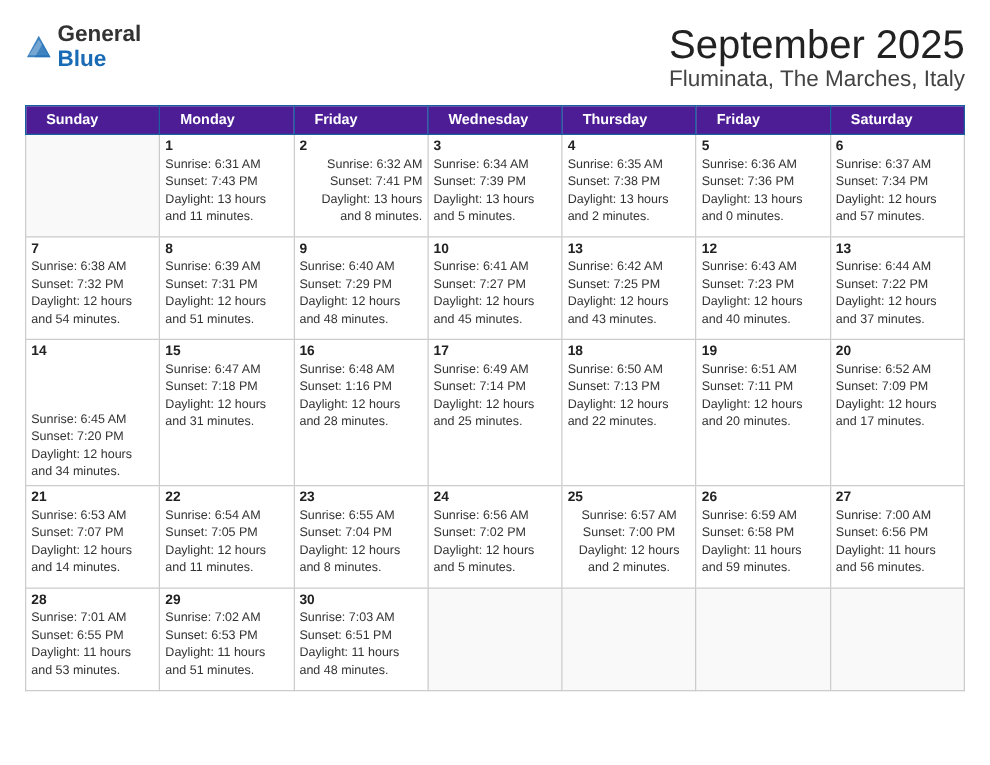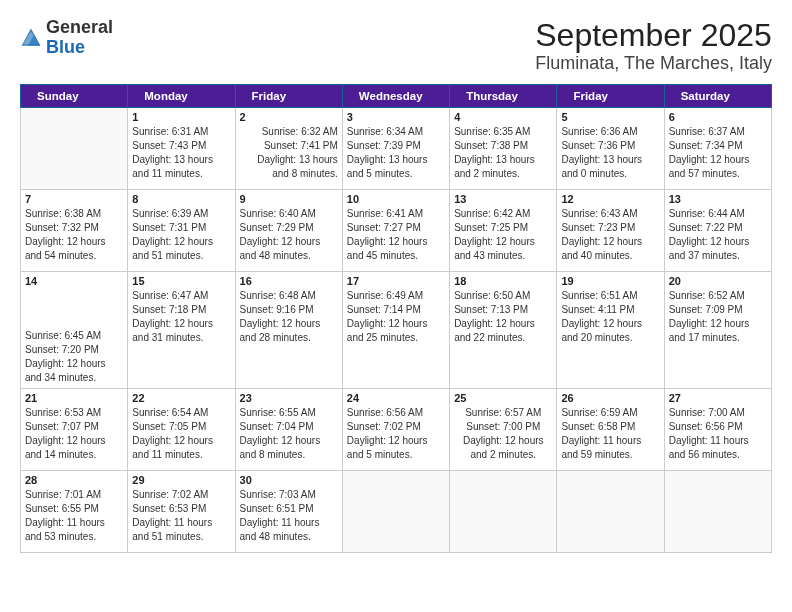--- a/index.html
+++ b/index.html
@@ -239,42 +239,42 @@
           <td>
             <span class="day-num">15</span>
             <div class="day-info" style="white-space: pre-line;">Sunrise: 6:47 AM
 Sunset: 7:18 PM
 Daylight: 12 hours
 and 31 minutes.</div>
           </td>
           <td>
             <span class="day-num">16</span>
             <div class="day-info" style="white-space: pre-line;">Sunrise: 6:48 AM
-Sunset: 9:16 PM
+Sunset: 1:16 PM
 Daylight: 12 hours
 and 28 minutes.</div>
           </td>
           <td>
             <span class="day-num">17</span>
             <div class="day-info" style="white-space: pre-line;">Sunrise: 6:49 AM
 Sunset: 7:14 PM
 Daylight: 12 hours
 and 25 minutes.</div>
           </td>
           <td>
             <span class="day-num">18</span>
             <div class="day-info" style="white-space: pre-line;">Sunrise: 6:50 AM
 Sunset: 7:13 PM
 Daylight: 12 hours
 and 22 minutes.</div>
           </td>
           <td>
             <span class="day-num">19</span>
             <div class="day-info" style="white-space: pre-line;">Sunrise: 6:51 AM
-Sunset: 4:11 PM
+Sunset: 7:11 PM
 Daylight: 12 hours
 and 20 minutes.</div>
           </td>
           <td>
             <span class="day-num">20</span>
             <div class="day-info" style="white-space: pre-line;">Sunrise: 6:52 AM
 Sunset: 7:09 PM
 Daylight: 12 hours
 and 17 minutes.</div>
           </td>

